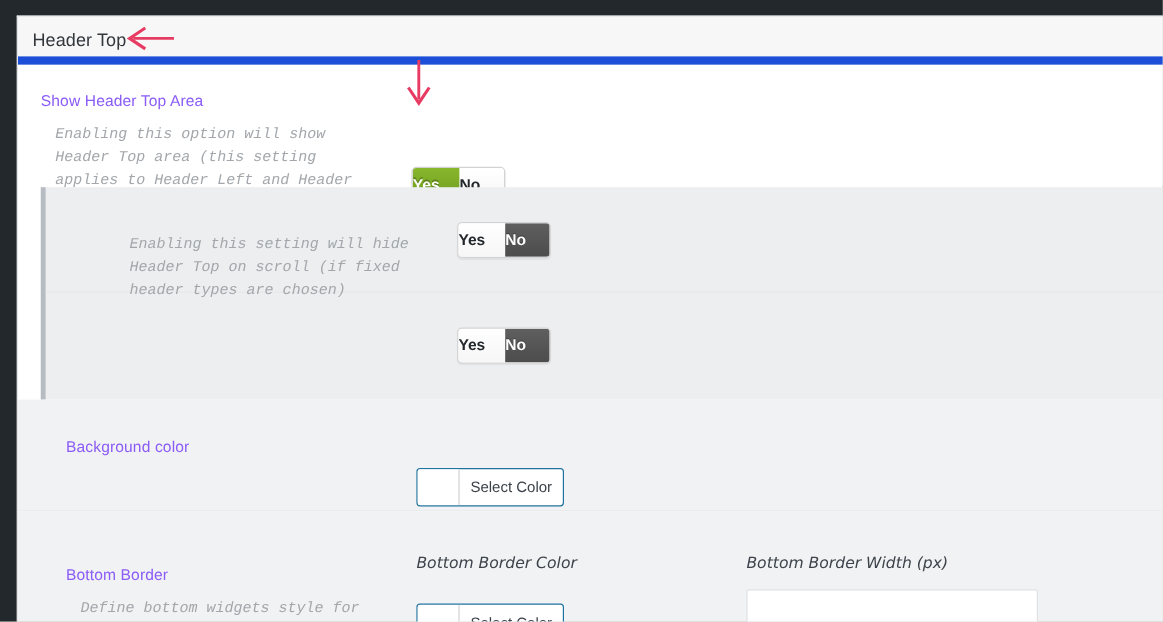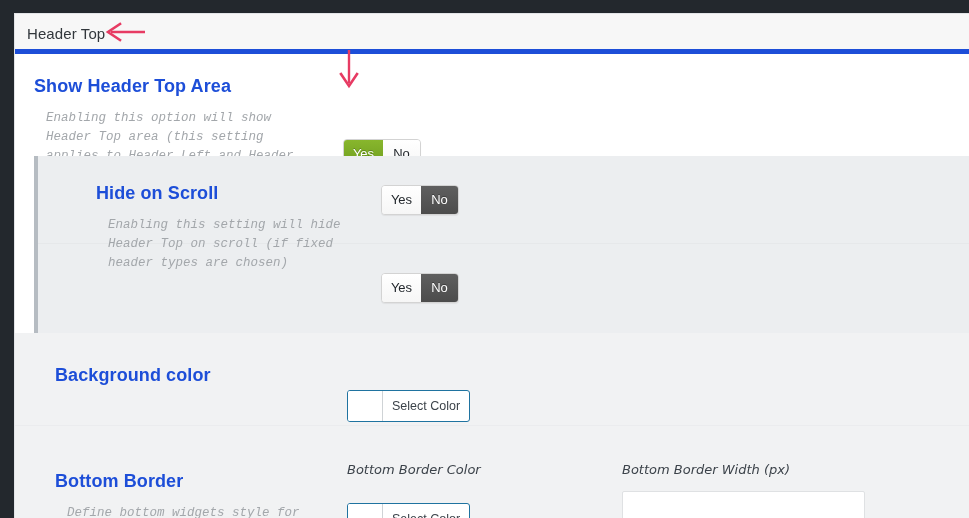--- a/index.html
+++ b/index.html
@@ -26,21 +26,21 @@
     border-bottom: none;
     box-sizing: border-box;
     overflow: hidden;
   }
 
   
   .section-title {
     position: relative;
     height: 40px;
     background: #f7f7f7;
-    border-bottom: 5px solid #1d4ed8;
+    border-bottom: 7px solid #1d4ed8;
     box-sizing: border-box;
   }
   .section-title .title-text {
     position: absolute;
     left: 12px;
     top: 11px;
     font-size: 15px;
     color: #32373c;
     letter-spacing: .1px;
   }
@@ -48,23 +48,23 @@
   
   .row {
     position: relative;
     box-sizing: border-box;
   }
   .row-white { background: #ffffff; }
   .row-alt   { background: #f1f2f3; }
   .row-sep   { border-bottom: 1px solid #ebecee; }
 
   .field-label {
-    font-size: 18px;
-    font-weight: bold;
-    color: #1d4ed8;
+    font-size: 13px;
+    font-weight: normal;
+    color: #8b5cf6;
     margin: 0 0 2px 0;
     letter-spacing: .1px;
   }
   .field-desc {
     font-size: 12.5px;
     font-style: italic;
     color: #a3a7ab;
     line-height: 19px;
     margin: 12px;
     font-family: Liberation Mono, monospace;
@@ -79,22 +79,21 @@
     background: #fcfcfc;
     box-shadow: 0 1px 1px rgba(0,0,0,.06);
     height: 30px;
     box-sizing: border-box;
   }
   .toggle span {
     display: inline-block;
     height: 28px;
     line-height: 28px;
     font-size: 13px;
-    font-weight: normal;
-    text-align: center;
+    font-weight: bold;
     vertical-align: top;
     box-sizing: border-box;
     cursor: pointer;
   }
   .toggle .opt-yes { width: 39px; }
   .toggle .opt-no  { width: 37px; }
   .toggle .on-green {
     background: #76a624;
     background: linear-gradient(#88b62d, #6d9c1d);
     color: #ffffff;
@@ -207,21 +206,20 @@
       <div class="toggle">
         <span class="opt-yes on-green">Yes</span><span class="opt-no off">No</span>
       </div>
     </div>
   </div>
 
   <div id="subgroup">
 
     <div class="sub-row first">
       <div style="position:absolute;left:58px;top:27px;width:270px;">
-        <div class="field-label">Hide on Scroll</div>
         <div class="field-desc">Enabling this setting will hide Header Top on scroll (if fixed header types are chosen)</div>
       </div>
       <div style="position:absolute;left:343px;top:29px;">
         <div class="toggle">
           <span class="opt-yes off">Yes</span><span class="opt-no on-dark">No</span>
         </div>
       </div>
     </div>
 
     <div class="sub-row">

